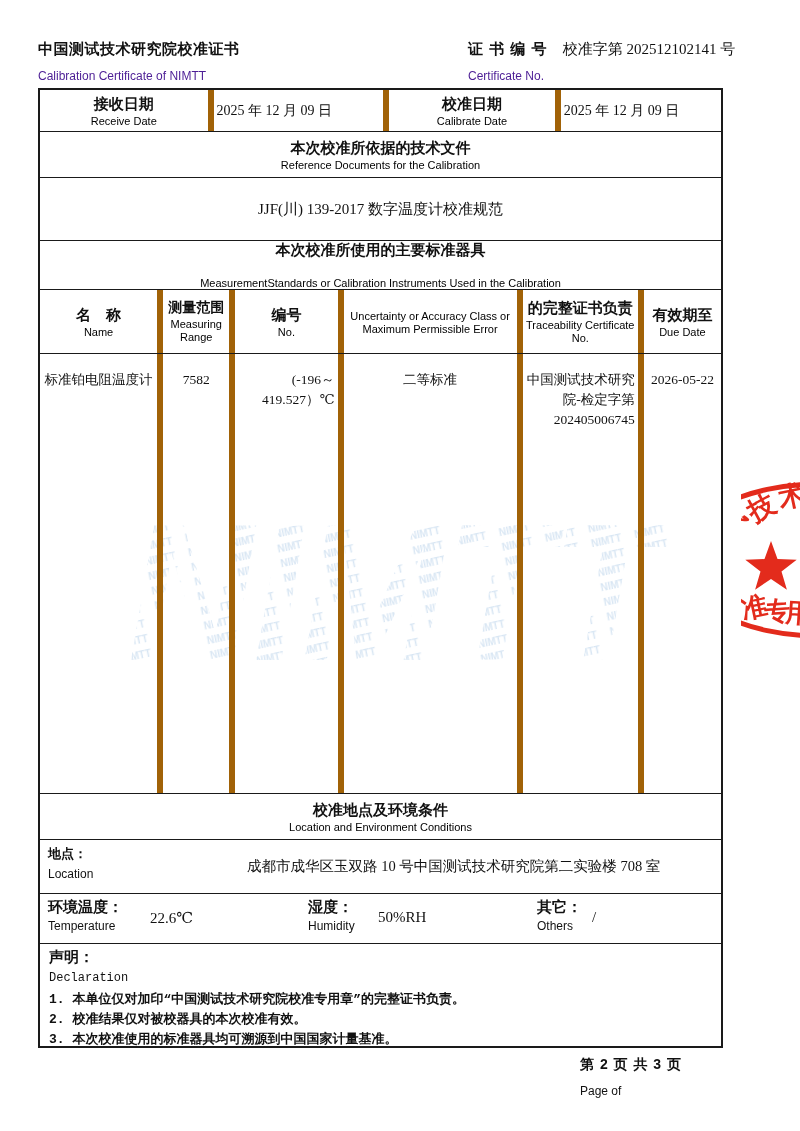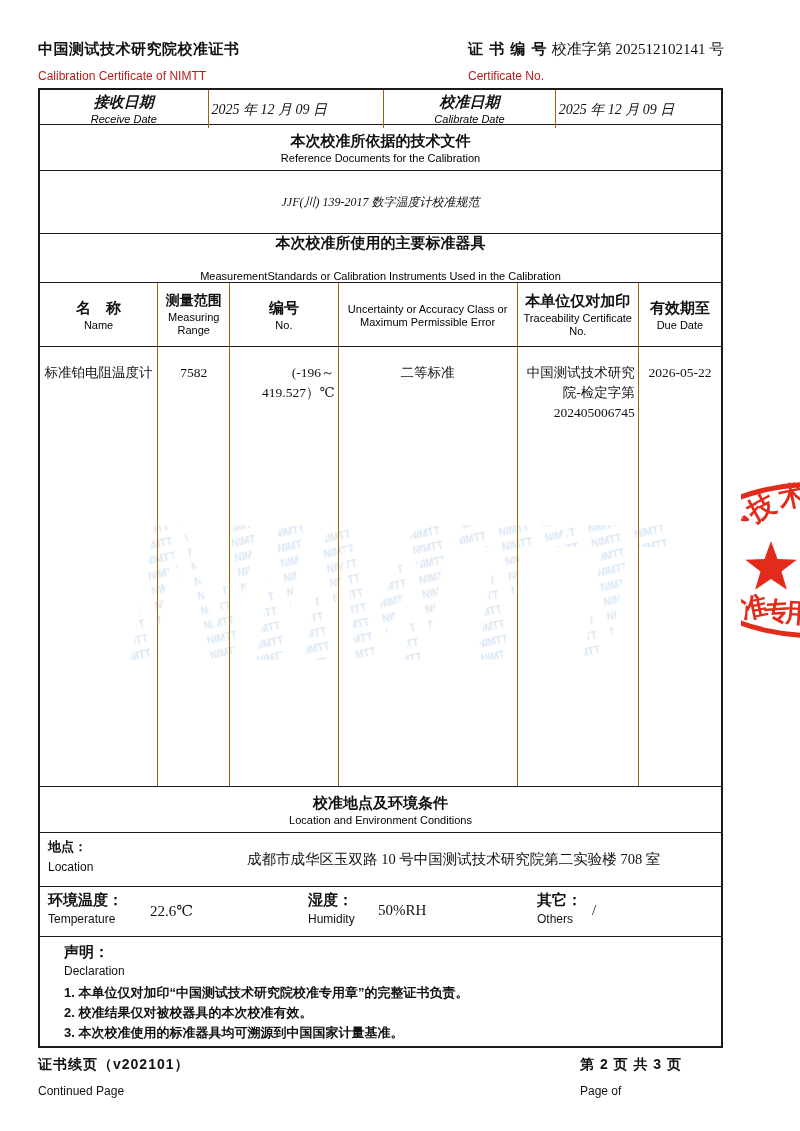--- a/index.html
+++ b/index.html
@@ -8,42 +8,42 @@
     position:relative; width:800px; height:1131px; background:#fff;
     overflow:hidden; color:#111;
     font-family:"Liberation Sans","DejaVu Sans",sans-serif;
   }
   .serif { font-family:"Liberation Serif","DejaVu Serif",serif; }
 
   
   .hdr-left  { position:absolute; left:38px; top:40px; }
   .hdr-right { position:absolute; left:468px; top:40px; }
   .t-zh { font-size:15px; font-weight:bold; letter-spacing:0.5px; }
-  .t-en { font-size:12px; margin-top:10px; color:#b91c1c; }
+  .t-en { font-size:12px; margin-top:10px; color:#4c1d95; }
   .cert-line { font-size:15px; white-space:nowrap; }
   .cert-line .lbl { font-weight:bold; letter-spacing:1px; }
-  .cert-line .val { font-family:"Liberation Serif","DejaVu Serif",serif; margin-left:0; }
+  .cert-line .val { font-family:"Liberation Serif","DejaVu Serif",serif; margin-left:11px; }
 
   
   .tbl {
     position:absolute; left:38px; top:88px; width:685px; height:960px;
     border:2px solid #1a1a1a; background:transparent;
   }
   .row { position:relative; border-bottom:1px solid #1a1a1a; }
   .row:last-child { border-bottom:none; }
   .grid { display:grid; height:100%; }
   .cell { display:flex; flex-direction:column; align-items:center; justify-content:center; text-align:center; padding:2px 3px; }
-  .grid > .cell + .cell { border-left:1px solid #a16207; }
+  .grid > .cell + .cell { border-left:6px solid #a16207; }
 
   .zh-b  { font-weight:bold; font-size:15px; line-height:19px; }
   .zh-b14{ font-weight:bold; font-size:14px; line-height:17px; }
   .en-s  { font-size:11px; line-height:13px; margin-top:2px; color:#000; }
   .v14   { font-size:14px; line-height:19px; }
 
-  .r-dates { height:35px;font-style:italic; }
+  .r-dates { height:42px; }
   .r-dates .grid { grid-template-columns:24.6% 25.8% 25.2% 24.4%; }
   .r-dates .valcell { align-items:flex-start; text-align:left; padding-left:3px; }
 
   .r-refhead { height:46px; }
   .r-doc { height:63px; }
   .r-doc .cell { height:100%; }
   .r-stdhead { height:49px; }
 
   .r-cols { height:64px; }
   .cols6 { grid-template-columns:17.2% 10.6% 15.9% 26.3% 17.8% 12.2%; }
@@ -59,21 +59,21 @@
   .lbl-2l .zh { font-weight:bold; font-size:13px; line-height:18px; }
   .lbl-2l .en { font-size:12px; line-height:14px; margin-top:4px; }
   .loc-value { position:absolute; left:207px; top:17px; font-size:14.5px; }
 
   .r-env { height:50px; }
   .env-lbl { position:absolute; top:4px; }
   .env-lbl .zh { font-weight:bold; font-size:15px; line-height:18px; }
   .env-lbl .en { font-size:12px; line-height:14px; margin-top:3px; }
   .env-val { position:absolute; top:15px; font-size:15px; }
 
-  .r-decl { height:102px; padding:5px 24px; }
+  .r-decl { height:102px; padding:5px 9px;font-family:Liberation Mono, monospace; }
   .decl-zh { font-weight:bold; font-size:15px; line-height:19px; }
   .decl-en { font-size:12px; line-height:15px; margin:3px 0 4px 0; }
   .decl-item { font-weight:bold; font-size:13px; line-height:20px; }
 
   
   .footer-left  { position:absolute; left:38px;  top:1056px; }
   .footer-right { position:absolute; left:580px; top:1056px; }
   .f-zh { font-weight:bold; font-size:14px; letter-spacing:1px; }
   .f-en { font-size:12px; margin-top:10px; }
 
@@ -136,21 +136,21 @@
     </div>
 
     <div class="row r-refhead">
       <div class="cell" style="height:100%;">
         <div class="zh-b">本次校准所依据的技术文件</div>
         <div class="en-s">Reference Documents for the Calibration</div>
       </div>
     </div>
 
     <div class="row r-doc">
-      <div class="cell serif" style="font-size:12px;font-style:italic;">JJF(川) 139-2017 数字温度计校准规范</div>
+      <div class="cell serif" style="font-size:15px;">JJF(川) 139-2017 数字温度计校准规范</div>
     </div>
 
     <div class="row r-stdhead">
       <div class="cell" style="height:100%;gap:16px;">
         <div class="zh-b">本次校准所使用的主要标准器具</div>
         <div class="en-s">MeasurementStandards or Calibration Instruments Used in the Calibration</div>
       </div>
     </div>
 
     <div class="row r-cols">
@@ -164,21 +164,21 @@
           <div class="en-s">Measuring Range</div>
         </div>
         <div class="cell">
           <div class="zh-b">编号</div>
           <div class="en-s">No.</div>
         </div>
         <div class="cell">
           <div class="en-s">Uncertainty or Accuracy Class or Maximum Permissible Error</div>
         </div>
         <div class="cell">
-          <div class="zh-b">本单位仅对加印</div>
+          <div class="zh-b">的完整证书负责</div>
           <div class="en-s">Traceability Certificate No.</div>
         </div>
         <div class="cell">
           <div class="zh-b">有效期至</div>
           <div class="en-s">Due Date</div>
         </div>
       </div>
     </div>
 
     <div class="row r-data">
@@ -241,22 +241,18 @@
       <polygon points="771,541 777.5,559.1 796.7,559.7 781.5,571.4 786.9,589.8 771,579 755.1,589.8 760.5,571.4 745.3,559.7 764.5,559.1" fill="#e32b1c"></polygon>
       <text font-size="27" font-weight="bold" text-anchor="middle" transform="translate(739,527) rotate(-52)" fill="#e32b1c">试</text>
       <text font-size="27" font-weight="bold" text-anchor="middle" transform="translate(766,516) rotate(-28)" fill="#e32b1c">技</text>
       <text font-size="27" font-weight="bold" text-anchor="middle" transform="translate(794,505) rotate(-12)" fill="#e32b1c">术</text>
       <text font-size="26" font-weight="bold" text-anchor="middle" transform="translate(756,616) rotate(-12)" fill="#e32b1c">准</text>
       <text font-size="26" font-weight="bold" text-anchor="middle" transform="translate(778,620) rotate(-4)" fill="#e32b1c">专</text>
       <text font-size="26" font-weight="bold" text-anchor="middle" transform="translate(798,622) rotate(4)" fill="#e32b1c">用</text>
     </svg>
   </div>
 
-  <div class="footer-left">
-    <div class="f-zh">证书续页（v202101）</div>
-    <div class="f-en">Continued Page</div>
-  </div>
   <div class="footer-right">
     <div class="f-zh">第 2 页 共 3 页</div>
     <div class="f-en">Page of</div>
   </div>
 
 </div>
 
 </body></html>

